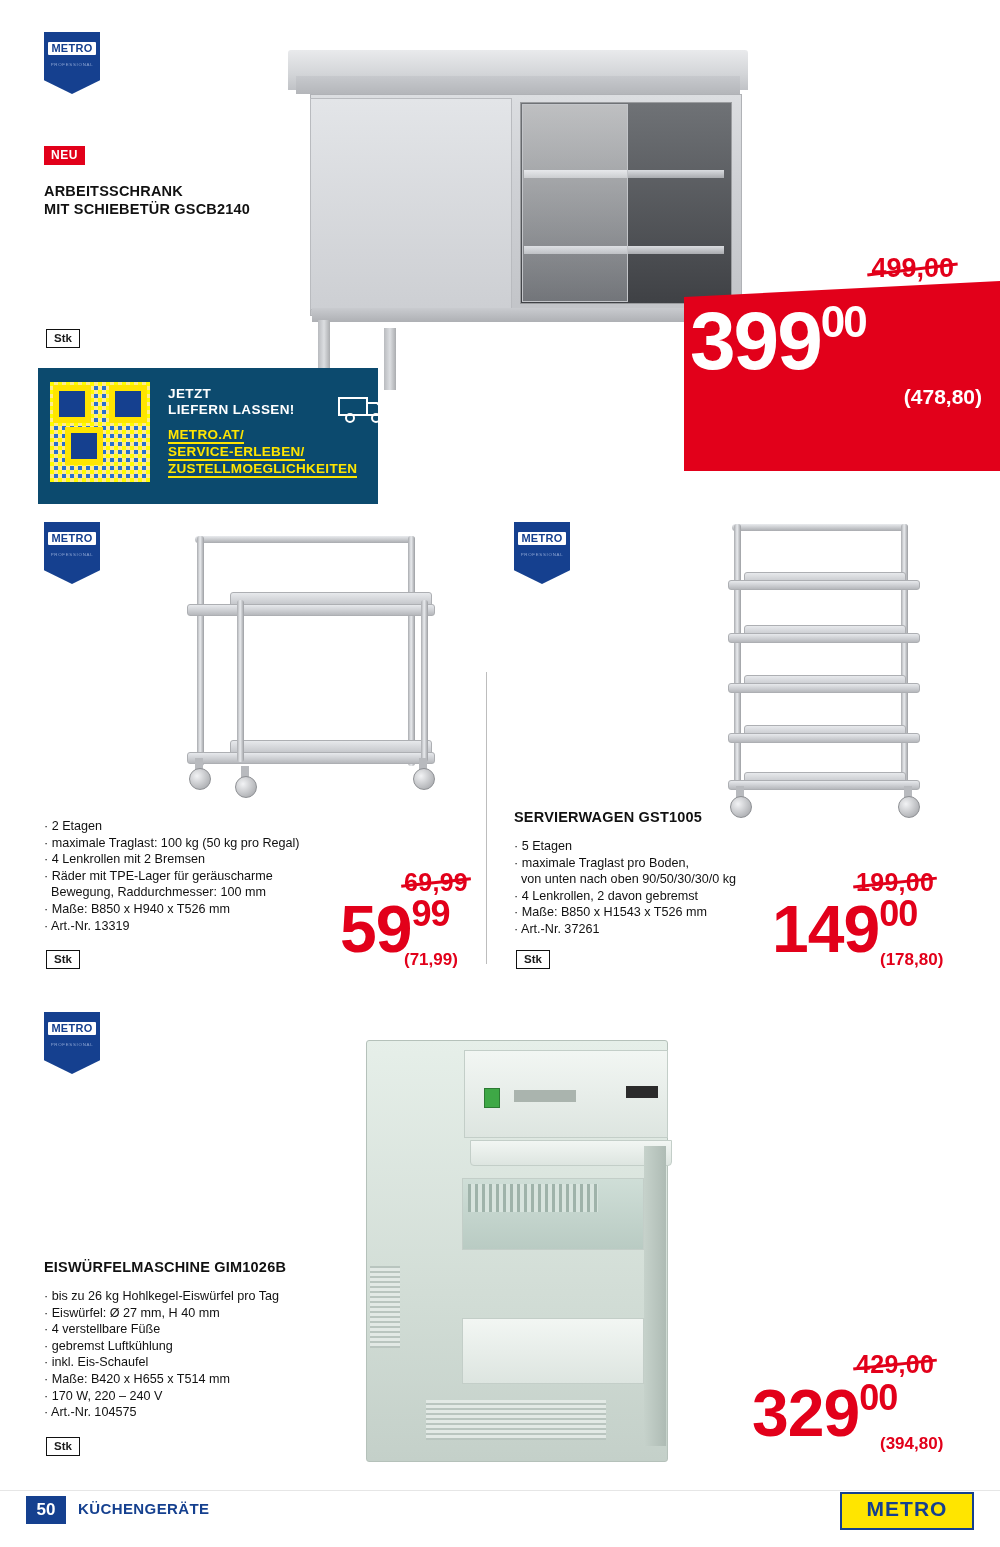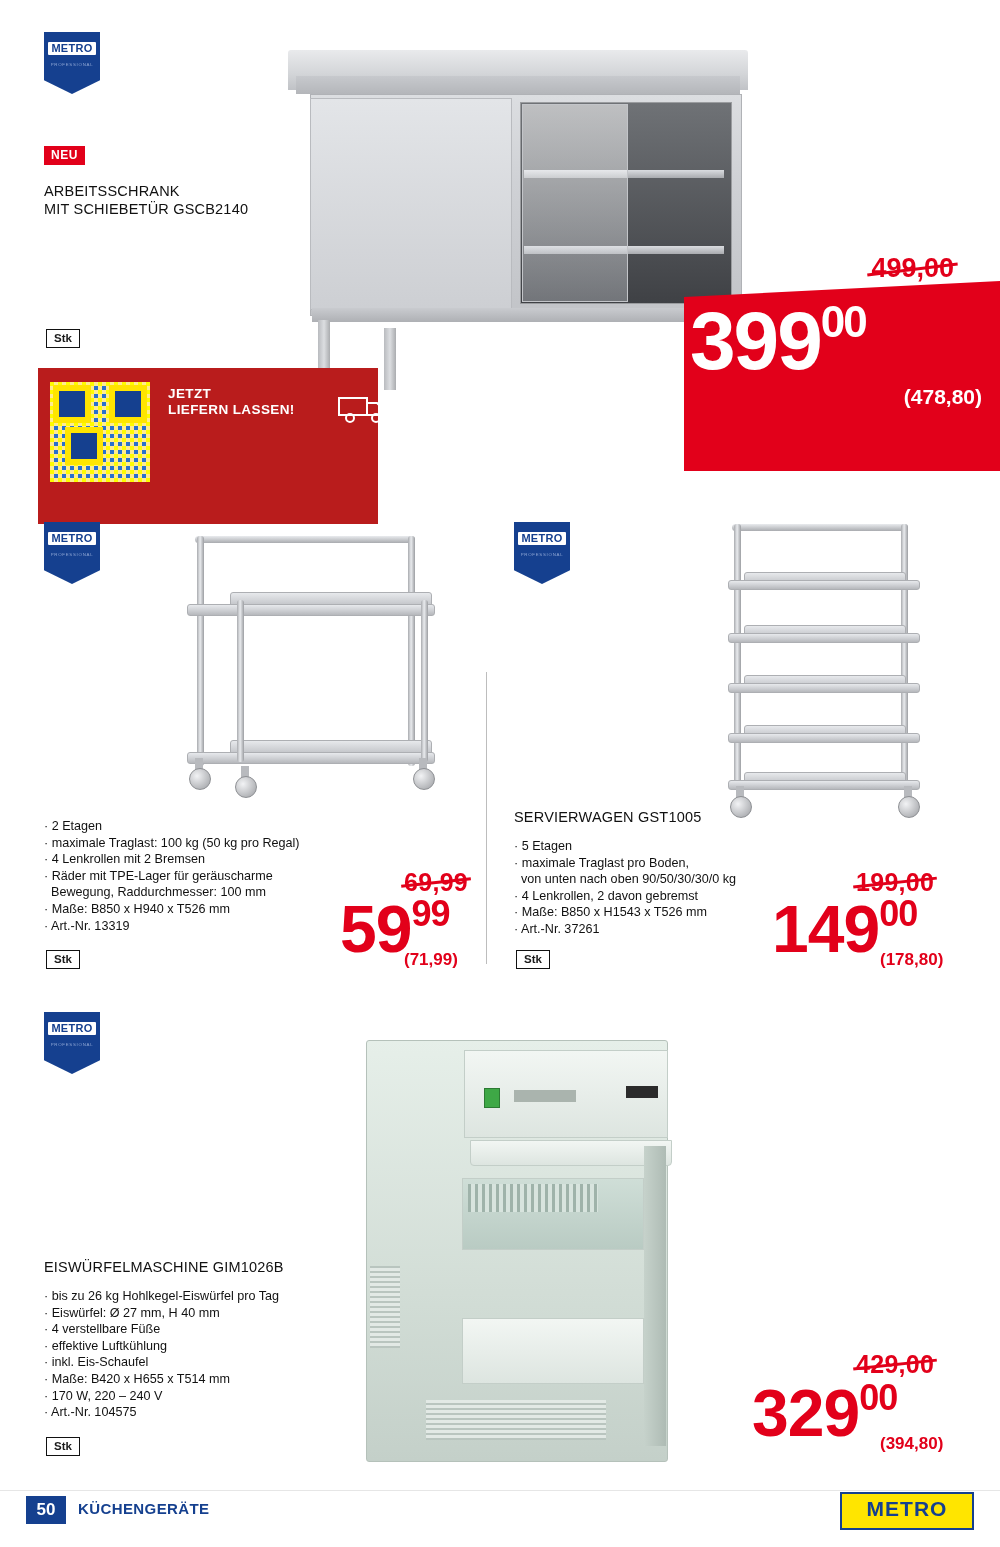--- a/index.html
+++ b/index.html
@@ -61,21 +61,21 @@
     font-weight: bold;
     letter-spacing: .5px;
     padding: 3px 7px 4px 7px;
     line-height: 12px;
   }
 
   
   .prod-title {
     position: absolute;
     font-size: 14.5px;
-    font-weight: normal;
+    font-weight: bold;
     letter-spacing: .2px;
     line-height: 18px;
     color: #111;
   }
   .bullets {
     position: absolute;
     font-size: 12.6px;
     line-height: 16.6px;
     color: #111;
   }
@@ -168,22 +168,22 @@
     font-size: 21px;
     font-weight: bold;
   }
 
   
   .delivery-box {
     position: absolute;
     left: 38px;
     top: 368px;
     width: 340px;
-    height: 156px;
-    background: #b91c1c;
+    height: 136px;
+    background: #0c4a6e;
   }
   .qr {
     position: absolute;
     left: 12px;
     top: 14px;
     width: 100px;
     height: 100px;
     background:
       repeating-linear-gradient(90deg, #ffe500 0 4px, #15408f 4px 8px),
       repeating-linear-gradient(0deg, #ffe500 0 4px, #15408f 4px 8px);
@@ -382,20 +382,25 @@
   <div class="hero-brut">(478,80)</div>
 
   <div class="delivery-box">
     <div class="qr">
         <div class="qr-b"></div>
       </div>
     <div class="deliv-line1">
       <div>JETZT</div>
       <div>LIEFERN LASSEN!</div>
     </div>
+    <div class="deliv-line2">
+      <div><u>METRO.AT/</u></div>
+      <div><u>SERVICE-ERLEBEN/</u></div>
+      <div><u>ZUSTELLMOEGLICHKEITEN</u></div>
+    </div>
     <svg class="truck" viewBox="0 0 52 32">
       <rect x="1" y="6" width="28" height="17" fill="none" stroke="#fff" stroke-width="2"></rect>
       <path d="M29 11 h10 l7 7 v5 h-17 z" fill="none" stroke="#fff" stroke-width="2"></path>
       <circle cx="12" cy="26" r="4" fill="none" stroke="#fff" stroke-width="2"></circle>
       <circle cx="38" cy="26" r="4" fill="none" stroke="#fff" stroke-width="2"></circle>
     </svg>
   </div>
 
   <div class="metro-badge" style="left:44px; top:522px;">
     <div class="mb-top">METRO</div>
@@ -522,21 +527,21 @@
   </div>
 
   <div class="prod-title" style="left:44px; top:1258px; width:340px;">
     <div>EISWÜRFELMASCHINE GIM1026B</div>
   </div>
 
   <div class="bullets" style="left:44px; top:1288px; width:340px;">
     <div>· bis zu 26 kg Hohlkegel-Eiswürfel pro Tag</div>
     <div>· Eiswürfel: Ø 27 mm, H 40 mm</div>
     <div>· 4 verstellbare Füße</div>
-    <div>· effektive Luftkühlung</div>
+    <div>· gebremst Luftkühlung</div>
     <div>· inkl. Eis-Schaufel</div>
     <div>· Maße: B420 x H655 x T514 mm</div>
     <div>· 170 W, 220 – 240 V</div>
     <div>· Art.-Nr. 104575</div>
   </div>
 
   <div class="stk" style="left:46px; top:1437px;">Stk</div>
 
   <div class="old-price" style="left:856px; top:1350px;">
     <span class="strike"><span>429,00</span></span>

